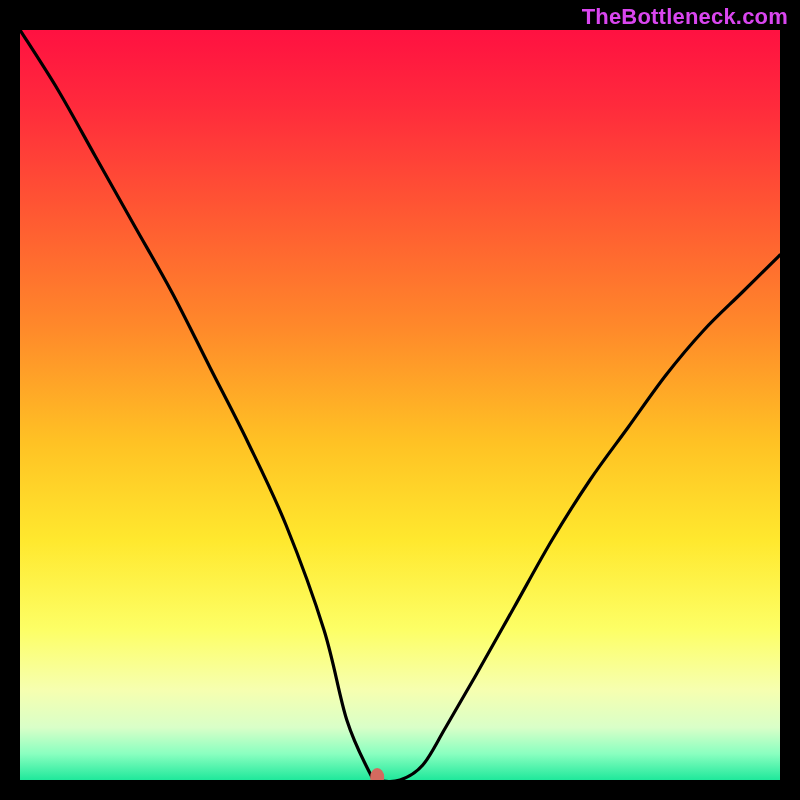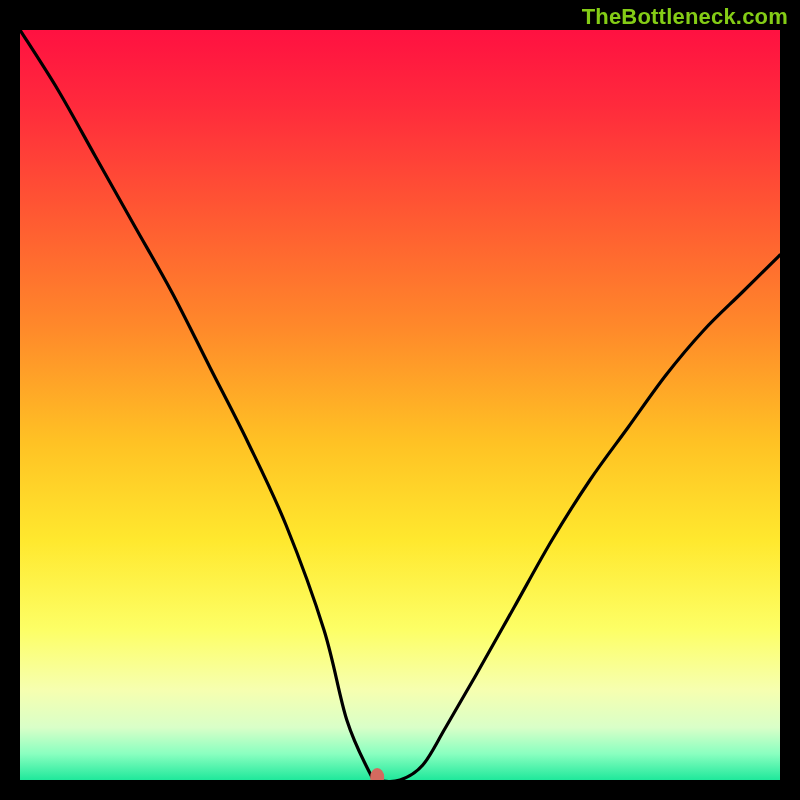--- a/index.html
+++ b/index.html
@@ -10,21 +10,21 @@
     height: 800px;
     background: #000;
   }
   .watermark {
     position: absolute;
     top: 4px;
     right: 12px;
     font-family: Arial, Helvetica, sans-serif;
     font-size: 22px;
     font-weight: 600;
-    color: #84cc16;
+    color: #d946ef;
     letter-spacing: 0.2px;
     z-index: 10;
   }
   .plot {
     position: absolute;
     left: 20px;
     top: 30px;
     width: 760px;
     height: 750px;
   }

